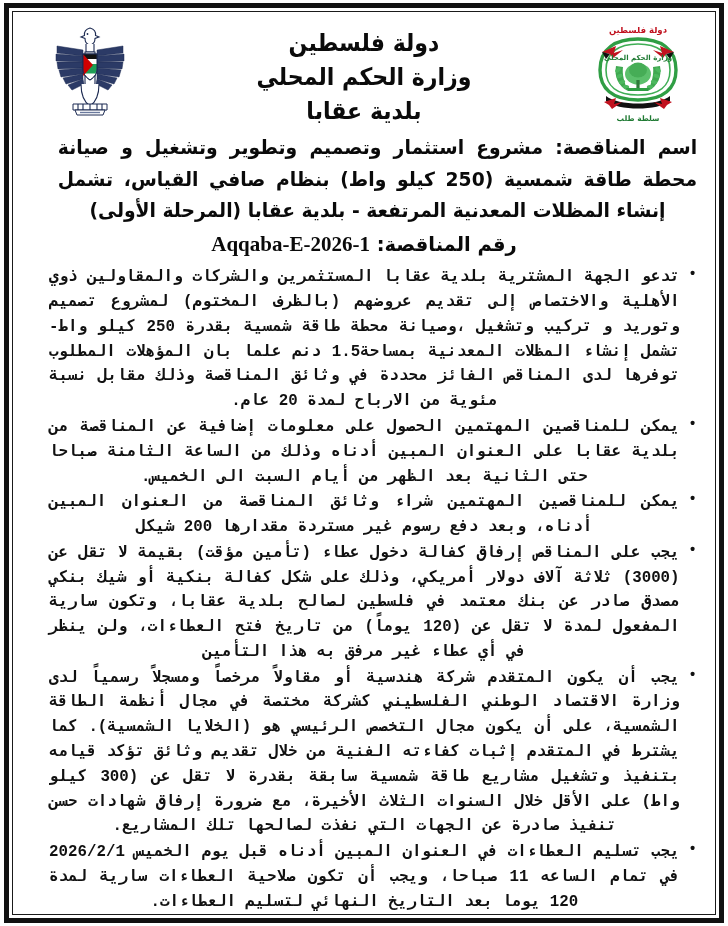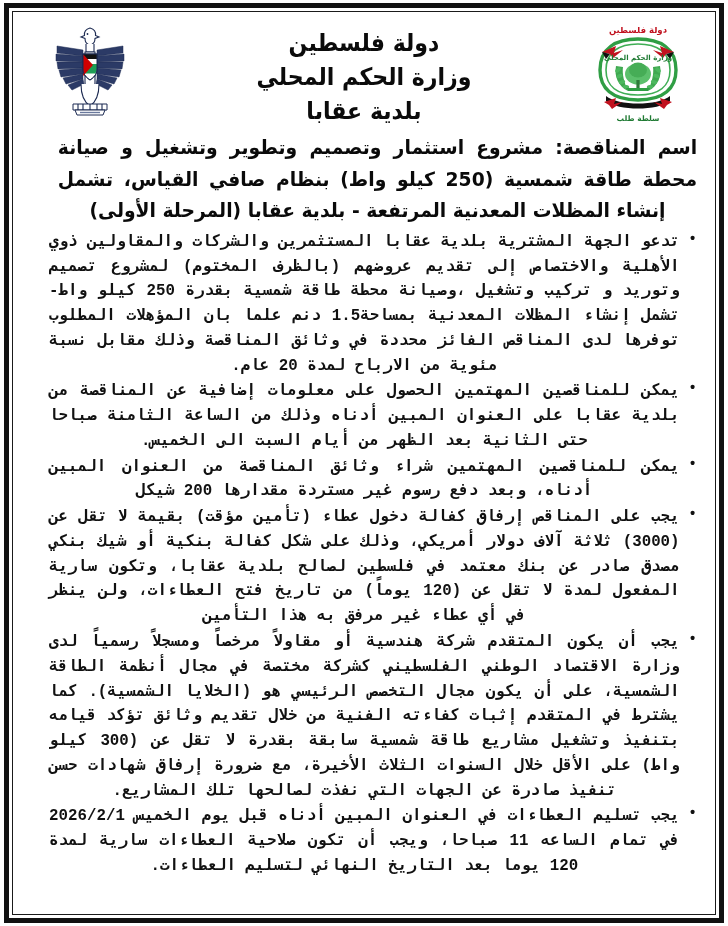--- a/index.html
+++ b/index.html
@@ -255,20 +255,24 @@
             <path d="M24 80 L36 76 L34 82 L42 80 L32 87 L29 83 Z" fill="#c1121f"></path>
             <path d="M92 80 L80 76 L82 82 L74 80 L84 87 L87 83 Z" fill="#c1121f"></path>
 
             <text x="58" y="99" text-anchor="middle" font-size="7.5" font-weight="bold" font-family="DejaVu Sans, sans-serif" fill="#1f7a33" direction="rtl">سلطة طلب</text>
           </svg>
         </div>
       </div>
 
       <div class="title-block">اسم المناقصة: مشروع استثمار وتصميم وتطوير وتشغيل و صيانة محطة طاقة شمسية (250 كيلو واط) بنظام صافي القياس، تشمل إنشاء المظلات المعدنية المرتفعة - بلدية عقابا (المرحلة الأولى)</div>
 
+      <div class="tender-no">
+        <span>رقم المناقصة:</span>
+        <span class="latin">Aqqaba-E-2026-1</span>
+      </div>
 
       <ul class="clauses">
         <li>تدعو الجهة المشترية بلدية عقابا المستثمرين والشركات والمقاولين ذوي الأهلية والاختصاص إلى تقديم عروضهم (بالظرف المختوم) لمشروع تصميم وتوريد و تركيب وتشغيل ،وصيانة محطة طاقة شمسية بقدرة 250 كيلو واط- تشمل إنشاء المظلات المعدنية بمساحة1.5 دنم علما بان المؤهلات المطلوب توفرها لدى المناقص الفائز محددة في وثائق المناقصة وذلك مقابل نسبة مئوية من الارباح لمدة 20 عام.</li>
         <li>يمكن للمناقصين المهتمين الحصول على معلومات إضافية عن المناقصة من بلدية عقابا على العنوان المبين أدناه وذلك من الساعة الثامنة صباحا حتى الثانية بعد الظهر من أيام السبت الى الخميس.</li>
         <li>يمكن للمناقصين المهتمين شراء وثائق المناقصة من العنوان المبين أدناه، وبعد دفع رسوم غير مستردة مقدارها 200 شيكل</li>
         <li>يجب على المناقص إرفاق كفالة دخول عطاء (تأمين مؤقت) بقيمة لا تقل عن (3000) ثلاثة آلاف دولار أمريكي، وذلك على شكل كفالة بنكية أو شيك بنكي مصدق صادر عن بنك معتمد في فلسطين لصالح بلدية عقابا، وتكون سارية المفعول لمدة لا تقل عن (120 يوماً) من تاريخ فتح العطاءات، ولن ينظر في أي عطاء غير مرفق به هذا التأمين</li>
         <li>يجب أن يكون المتقدم شركة هندسية أو مقاولاً مرخصاً ومسجلاً رسمياً لدى وزارة الاقتصاد الوطني الفلسطيني كشركة مختصة في مجال أنظمة الطاقة الشمسية، على أن يكون مجال التخصص الرئيسي هو (الخلايا الشمسية). كما يشترط في المتقدم إثبات كفاءته الفنية من خلال تقديم وثائق تؤكد قيامه بتنفيذ وتشغيل مشاريع طاقة شمسية سابقة بقدرة لا تقل عن (300 كيلو واط) على الأقل خلال السنوات الثلاث الأخيرة، مع ضرورة إرفاق شهادات حسن تنفيذ صادرة عن الجهات التي نفذت لصالحها تلك المشاريع.</li>
         <li>يجب تسليم العطاءات في العنوان المبين أدناه قبل يوم الخميس 2026/2/1 في تمام الساعه 11 صباحا، ويجب أن تكون صلاحية العطاءات سارية لمدة 120 يوما بعد التاريخ النهائي لتسليم العطاءات.</li>
 
       </ul>

